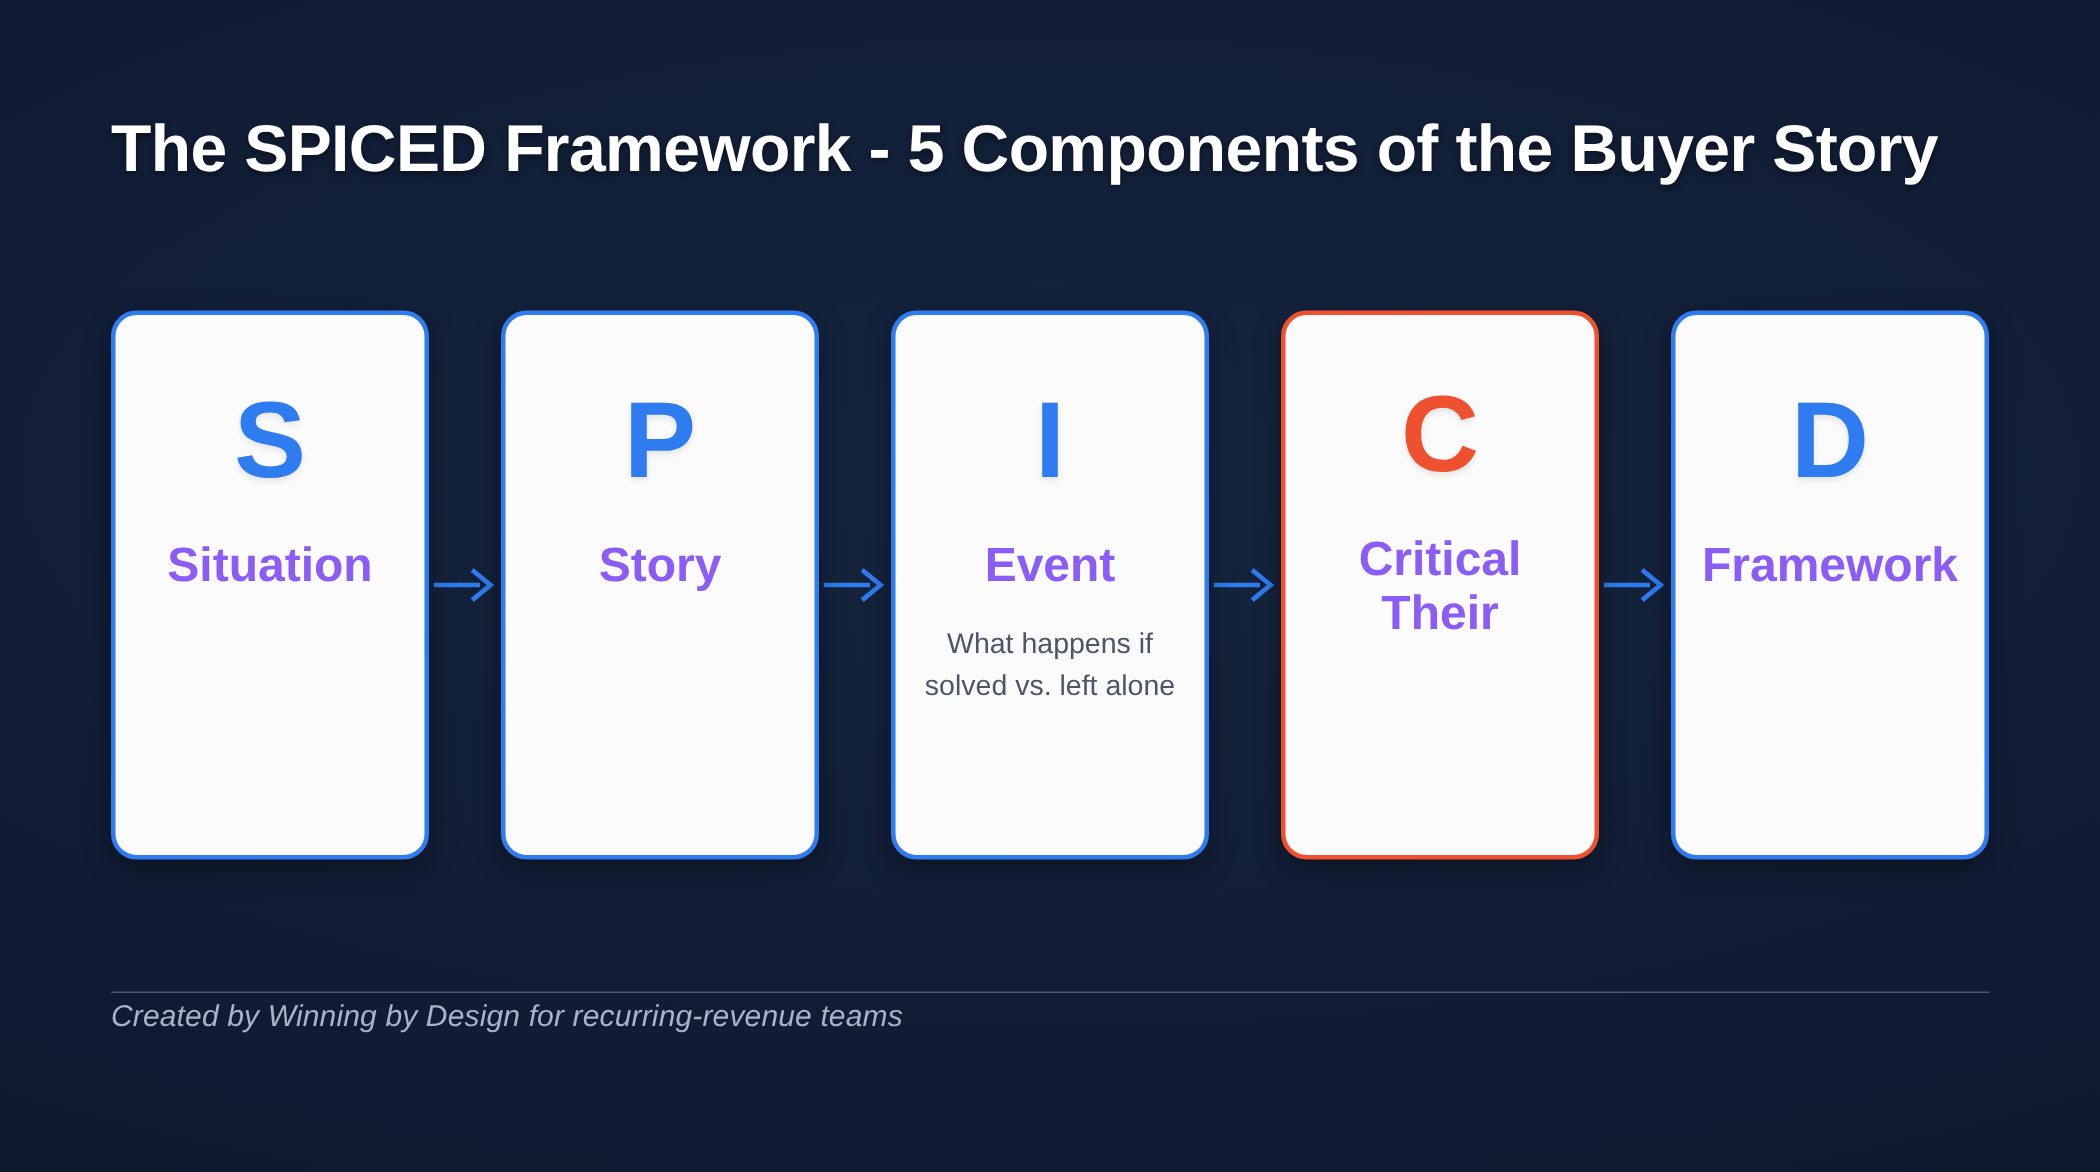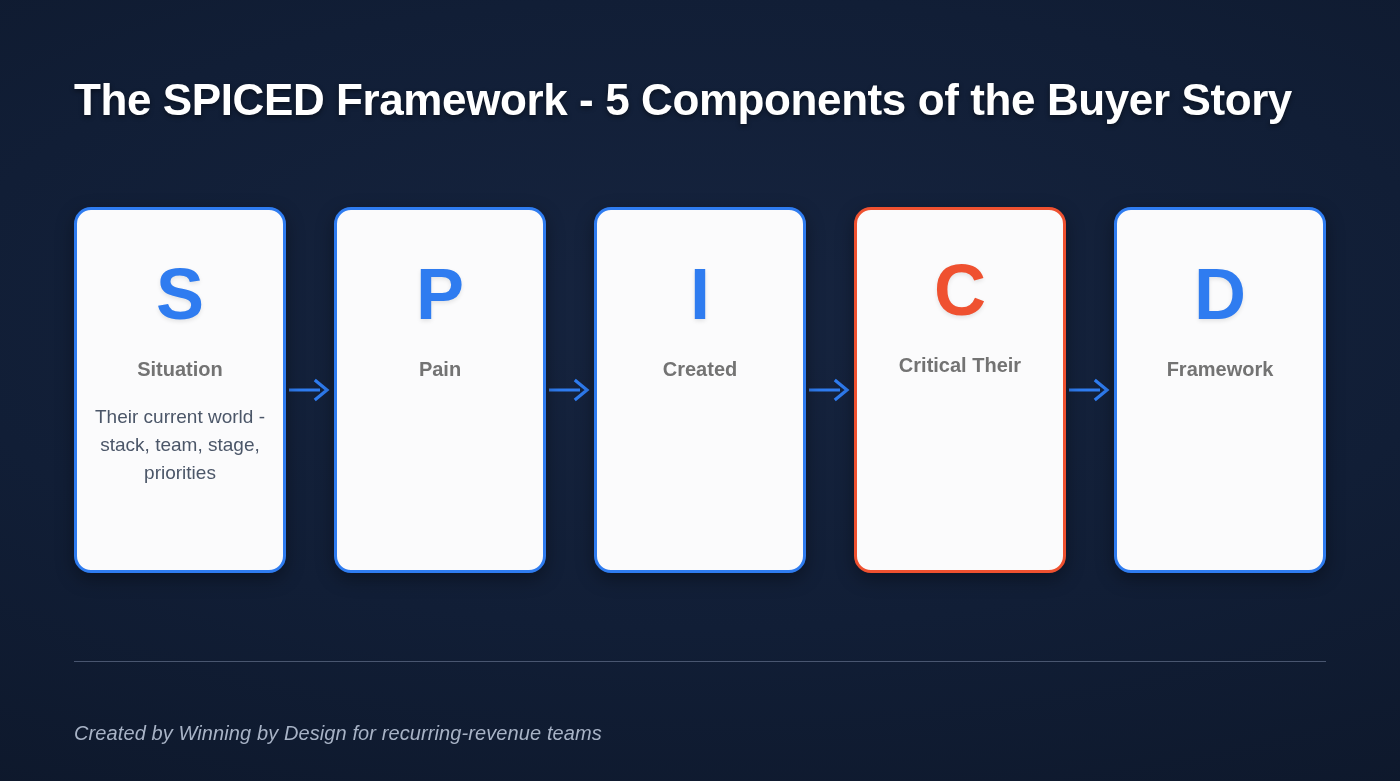--- a/index.html
+++ b/index.html
@@ -83,24 +83,24 @@
     font-size:72px;
     font-weight:700;
     line-height:1;
     color:#2f7cf0;
     margin-bottom:28px;
     text-shadow:0 2px 4px rgba(0,0,0,0.10);
   }
   .card.highlight .card-letter { color:#ef5130; }
 
   .card-title {
-    font-size:20px;
+    font-size:32px;
     font-weight:700;
     line-height:1.13;
-    color:#737373;
+    color:#8b5cf6;
     margin-bottom:22px;
     text-align:center;
   }
 
   .card-desc {
     font-size:19px;
     font-weight:400;
     line-height:1.48;
     color:#4b5668;
   }
@@ -123,65 +123,65 @@
     top:661px;
     width:1252px;
     height:1px;
     background:#5c6a84;
     opacity:0.75;
   }
 
   .footer-note {
     position:absolute;
     left:74px;
-    top:722px;
+    top:667px;
     font-size:20px;
     font-style:italic;
     font-weight:400;
     color:#a8b3c6;
     letter-spacing:0.1px;
   }
 </style>
 </head>
 <body>
 
 <div class="slide">
 
   <h1 class="title">The SPICED Framework - 5 Components of the Buyer Story</h1>
 
   <div class="row">
 
     <div class="card tall">
       <div class="card-letter">S</div>
       <div class="card-title">Situation</div>
-      <div class="card-desc">Their current world - stack, team, stage, priorities</div>
     </div>
 
     <div class="arrow">
       <svg width="42" height="26" viewBox="0 0 42 26" aria-hidden="true">
         <path d="M0 13 H31" stroke="#2f7cf0" stroke-width="3" fill="none"></path>
         <path d="M27 4 L38 13 L27 22" stroke="#2f7cf0" stroke-width="3.2" fill="none" stroke-linecap="square" stroke-linejoin="miter"></path>
       </svg>
     </div>
 
     <div class="card tall">
       <div class="card-letter">P</div>
-      <div class="card-title">Pain</div>
+      <div class="card-title">Story</div>
     </div>
 
     <div class="arrow">
       <svg width="42" height="26" viewBox="0 0 42 26" aria-hidden="true">
         <path d="M0 13 H31" stroke="#2f7cf0" stroke-width="3" fill="none"></path>
         <path d="M27 4 L38 13 L27 22" stroke="#2f7cf0" stroke-width="3.2" fill="none" stroke-linecap="square" stroke-linejoin="miter"></path>
       </svg>
     </div>
 
     <div class="card tall">
       <div class="card-letter">I</div>
-      <div class="card-title">Created</div>
+      <div class="card-title">Event</div>
+      <div class="card-desc">What happens if solved vs. left alone</div>
     </div>
 
     <div class="arrow">
       <svg width="42" height="26" viewBox="0 0 42 26" aria-hidden="true">
         <path d="M0 13 H31" stroke="#2f7cf0" stroke-width="3" fill="none"></path>
         <path d="M27 4 L38 13 L27 22" stroke="#2f7cf0" stroke-width="3.2" fill="none" stroke-linecap="square" stroke-linejoin="miter"></path>
       </svg>
     </div>
 
     <div class="card highlight">

